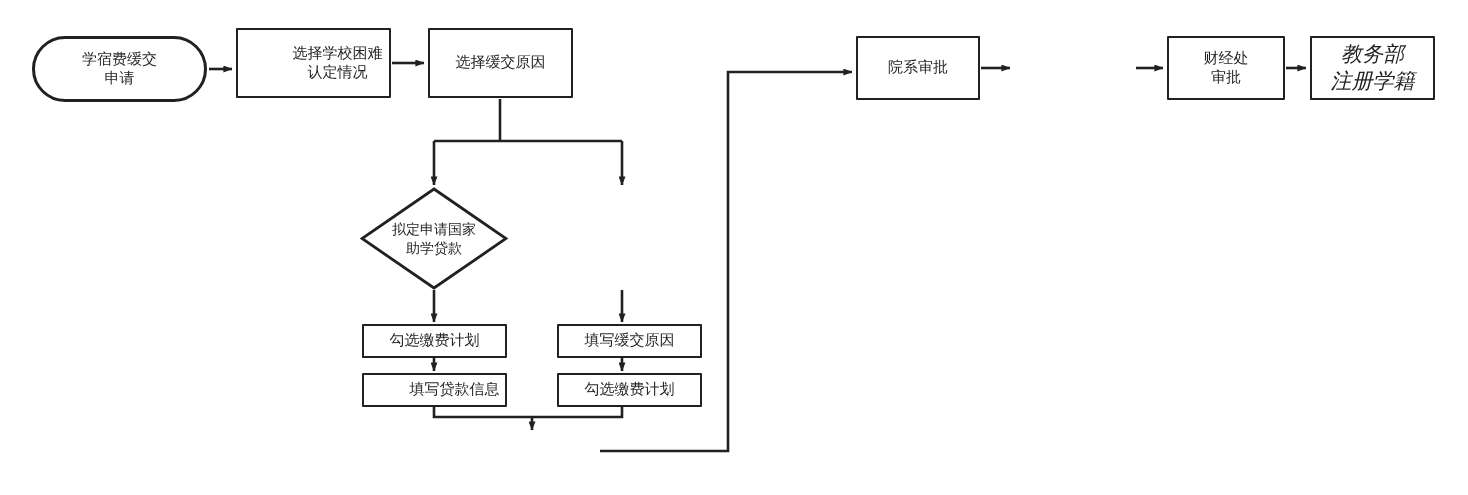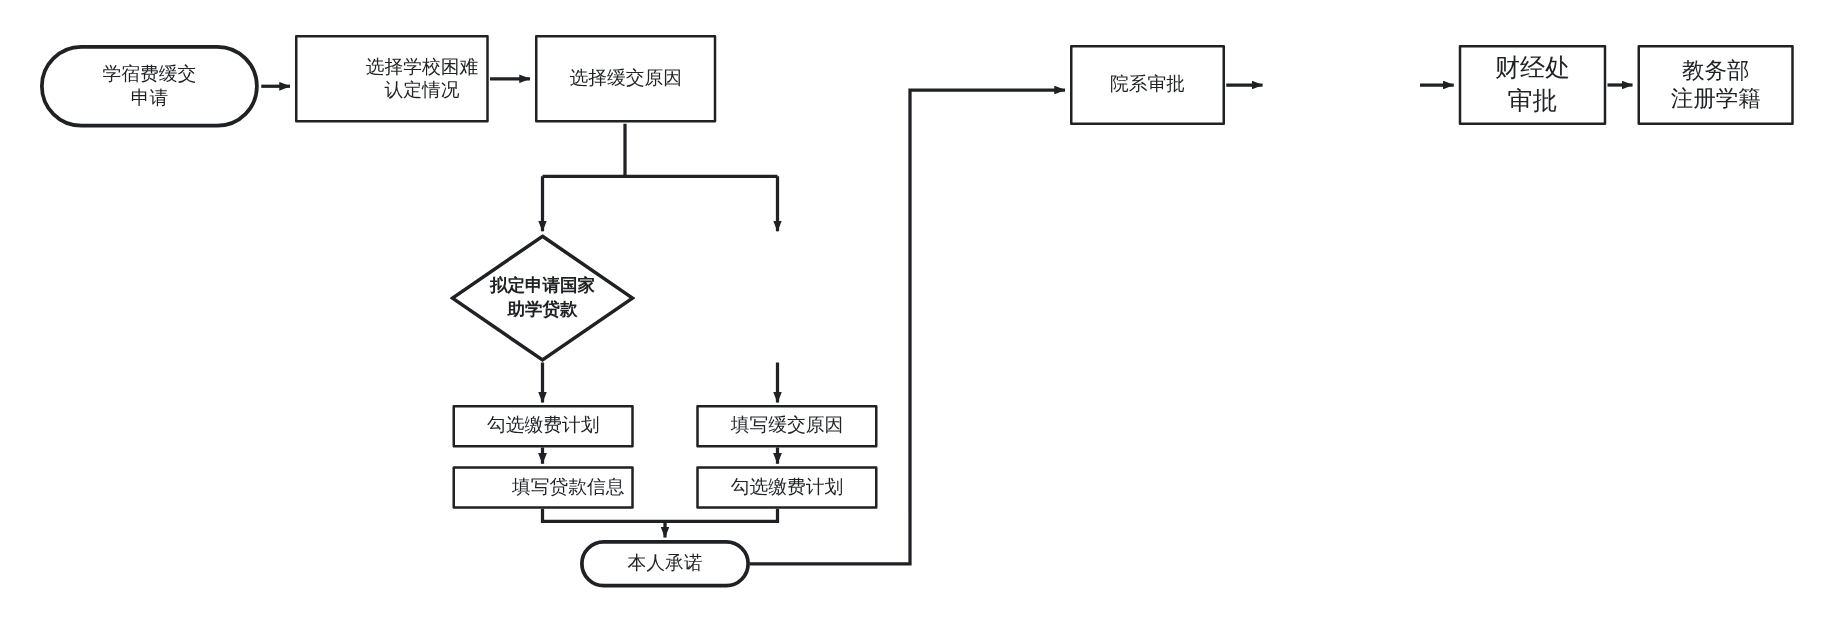--- a/index.html
+++ b/index.html
@@ -107,41 +107,40 @@
   </svg>
 
   <div class="node terminal" style="left:32px; top:36px; width:175px; height:66px; font-size:15px;">学宿费缓交
 申请</div>
 
   <div class="node process" style="left:236px; top:28px; width:155px; height:70px; font-size:15px;padding-left:48px;">选择学校困难
 认定情况</div>
 
   <div class="node process" style="left:428px; top:28px; width:145px; height:70px; font-size:15px;">选择缓交原因</div>
 
-  <div class="node decision" style="left:360px; top:187px; width:148px; height:103px; font-size:14px;font-weight:bold;">
+  <div class="node decision" style="left:360px; top:187px; width:148px; height:103px; font-size:14px;">
     <svg class="diamond-svg" width="148" height="103" viewBox="0 0 148 103">
       <polygon points="74,2 146,51.5 74,101 2,51.5" fill="#ffffff" stroke="#1f2124" stroke-width="2.8"></polygon>
     </svg>
     <span class="diamond-label">拟定申请国家
 助学贷款</span>
   </div>
 
 
   <div class="node process" style="left:362px; top:324px; width:145px; height:34px; font-size:15px;">勾选缴费计划</div>
 
   <div class="node process" style="left:362px; top:373px; width:145px; height:34px; font-size:15px;padding-left:40px;">填写贷款信息</div>
 
   <div class="node process" style="left:557px; top:324px; width:145px; height:34px; font-size:15px;">填写缓交原因</div>
 
   <div class="node process" style="left:557px; top:373px; width:145px; height:34px; font-size:15px;">勾选缴费计划</div>
 
-  <div class="node terminal" style="left:464px; top:432px; width:136px; height:38px; font-size:15px;">本人承诺</div>
 
   <div class="node process" style="left:856px; top:36px; width:124px; height:64px; font-size:15px;">院系审批</div>
 
 
-  <div class="node process" style="left:1167px; top:36px; width:118px; height:64px; font-size:20px;">财经处
+  <div class="node process" style="left:1167px; top:36px; width:118px; height:64px; font-size:15px;">财经处
 审批</div>
 
-  <div class="node process" style="left:1310px; top:36px; width:125px; height:64px; font-size:18px;">教务部
+  <div class="node process" style="left:1310px; top:36px; width:125px; height:64px; font-size:21px;font-style:italic;">教务部
 注册学籍</div>
 
 </div>
 
 </body></html>

